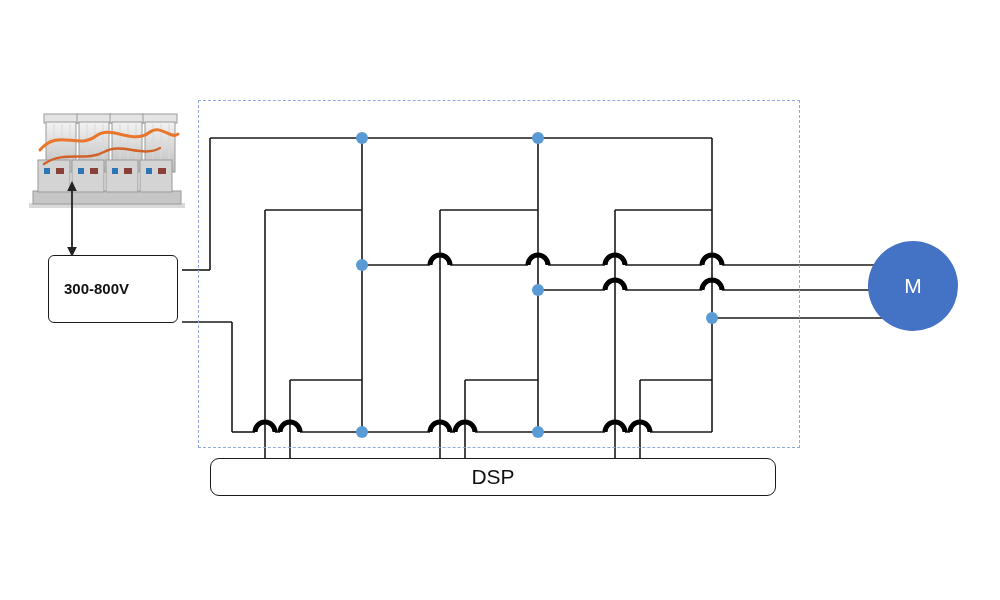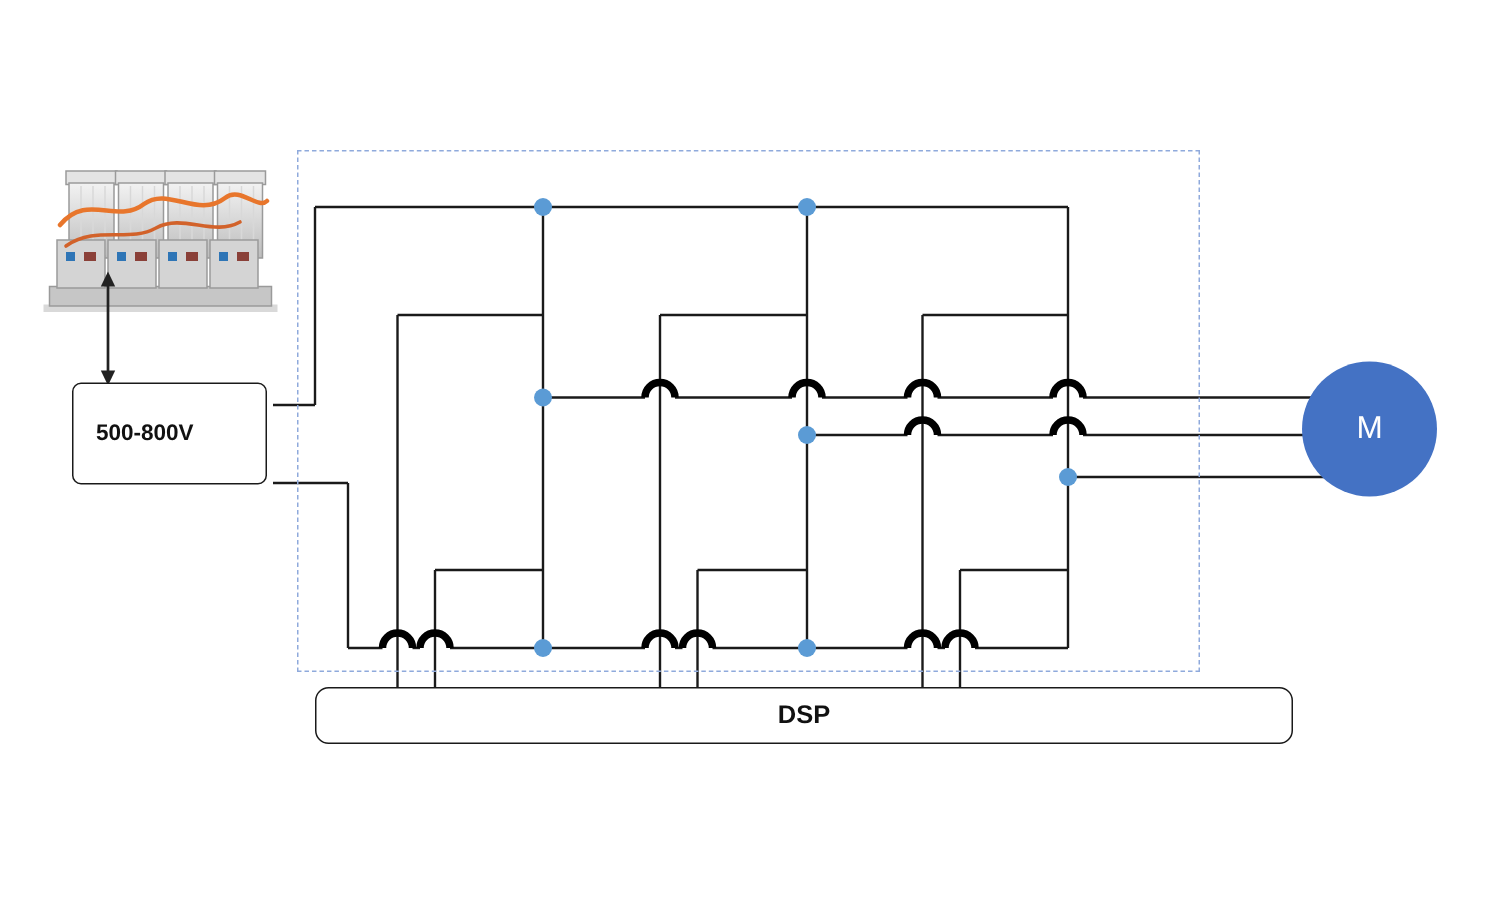--- a/index.html
+++ b/index.html
@@ -13,24 +13,24 @@
     border:1px dashed #8FAADC;pointer-events:none;background:transparent;
   }
   .bms-box{
     position:absolute;left:48px;top:255px;width:130px;height:68px;
     border:1.7px solid #1a1a1a;border-radius:6px;background:#fff;
     display:flex;flex-direction:column;justify-content:center;
     padding-left:15px;box-sizing:border-box;
     font-weight:bold;font-size:15px;color:#111;line-height:1.45;
   }
   .dsp-box{
-    position:absolute;left:210px;top:458px;width:652px;height:38px;
+    position:absolute;left:210px;top:458px;width:566px;height:38px;
     border:1.7px solid #1a1a1a;border-radius:9px;background:#fff;
     display:flex;align-items:center;justify-content:center;box-sizing:border-box;
-    font-weight:bold;font-size:17px;color:#111;
+    font-weight:normal;font-size:21px;color:#111;
   }
   .motor{
     position:absolute;left:868px;top:241px;width:90px;height:90px;border-radius:50%;
     background:#4472C4;color:#fff;display:flex;align-items:center;justify-content:center;
     font-size:21px;font-weight:400;
   }
 </style>
 </head>
 <body>
 
@@ -159,21 +159,21 @@
         <circle cx="538" cy="290" r="6" fill="#5B9BD5"></circle>
         <circle cx="712" cy="318" r="6" fill="#5B9BD5"></circle>
         <circle cx="362" cy="432" r="6" fill="#5B9BD5"></circle>
         <circle cx="538" cy="432" r="6" fill="#5B9BD5"></circle>
       </g>
   </svg>
 
   <div class="dashed-box" style="border-color: rgb(143, 170, 220);"></div>
 
   <div class="bms-box">
-    <div>500-800V</div>
+    <div>300-800V</div>
   </div>
 
   <div class="dsp-box">
     <span>DSP</span>
   </div>
 
   <div class="motor" style="background: rgb(68, 114, 196); color: rgb(255, 255, 255);">
     <span>M</span>
   </div>
 

